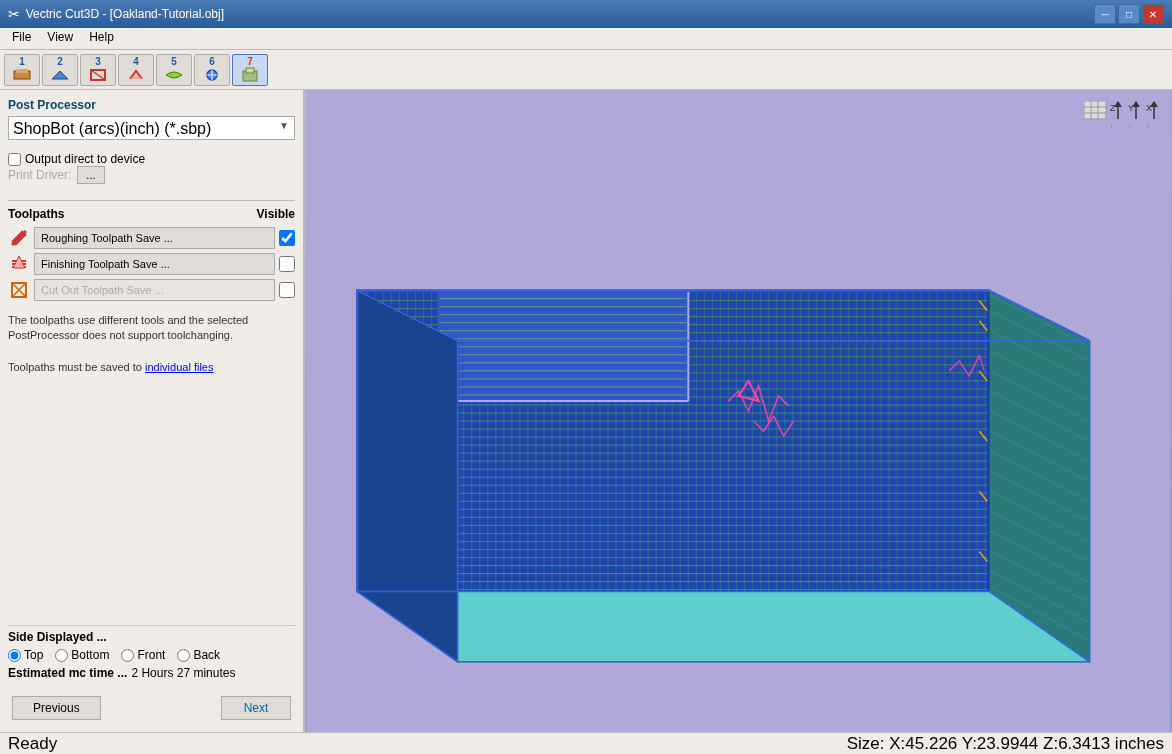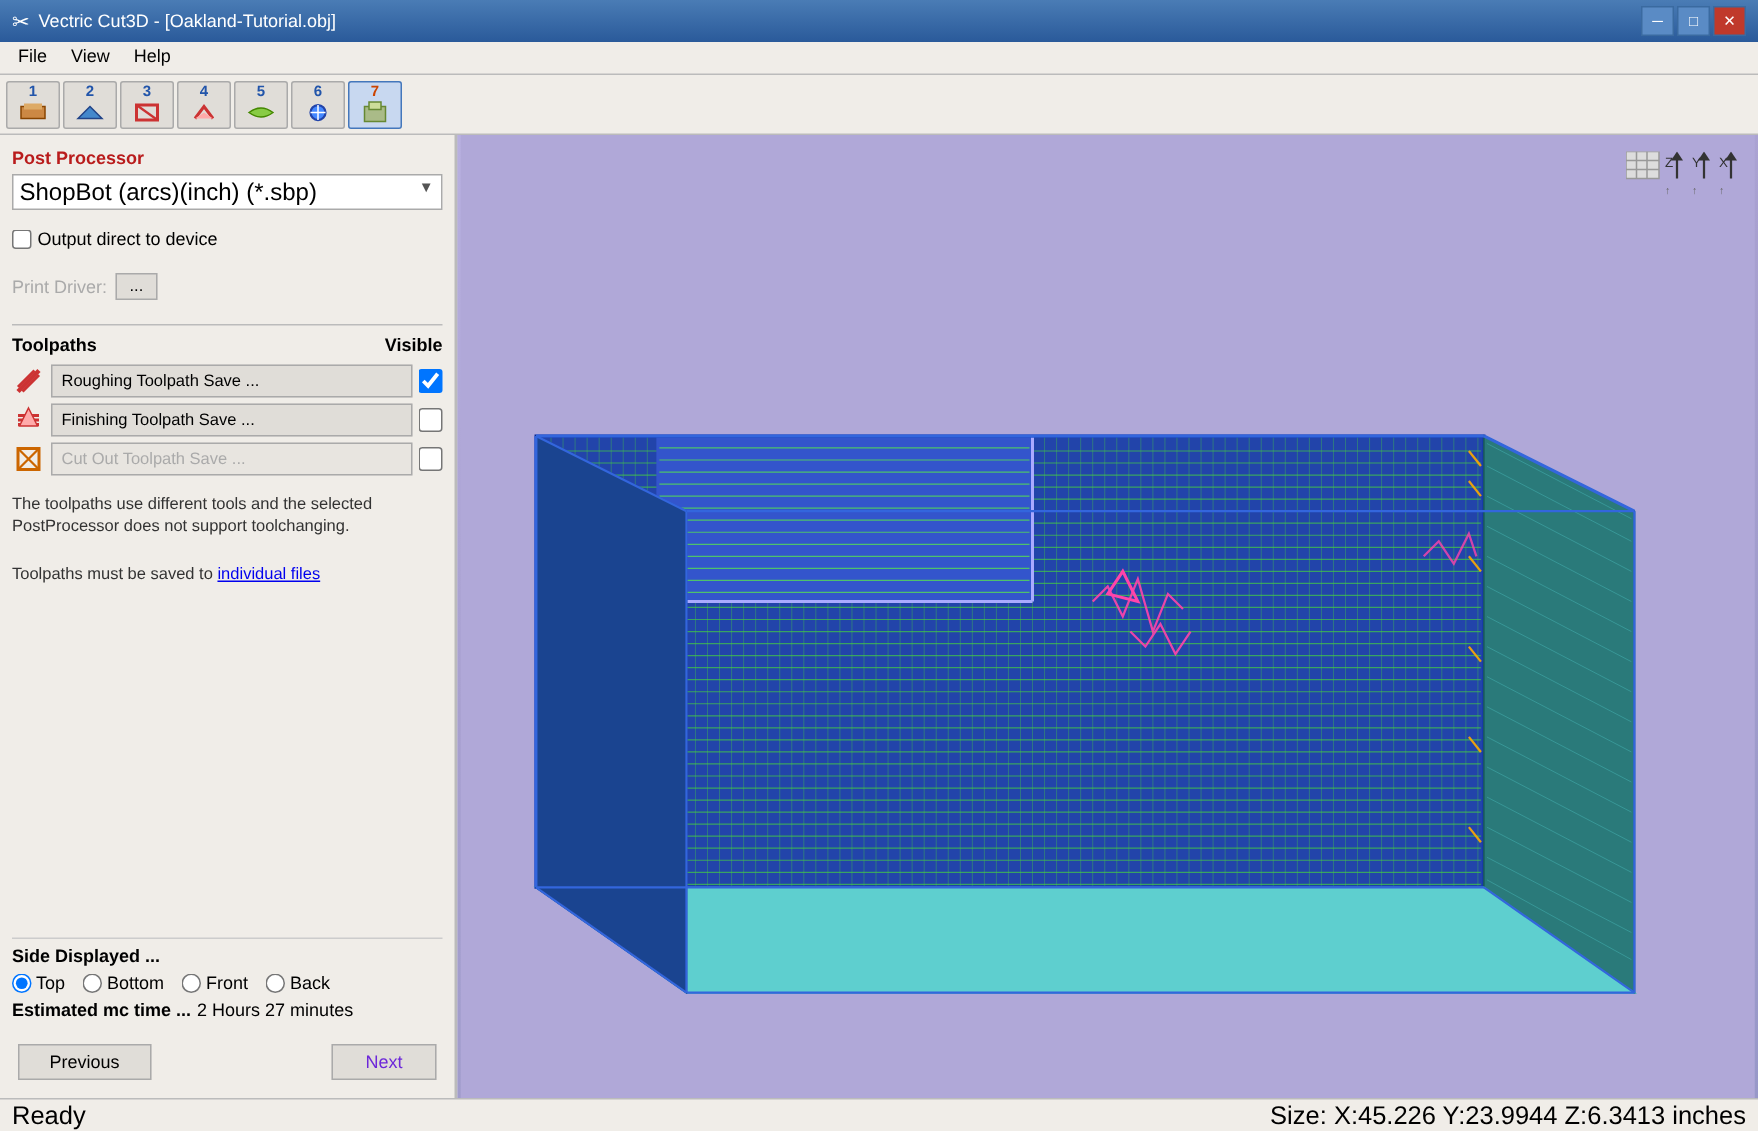--- a/index.html
+++ b/index.html
@@ -46,31 +46,31 @@
     }
     .panel-title {
       background: linear-gradient(to bottom, #6a9fd8, #4a80c0);
       color: white; font-size: 14px; font-weight: bold;
       padding: 6px 10px; margin-bottom: 10px; display: flex; align-items: center; gap: 6px;
     }
     .panel-title .step-icon {
       width: 22px; height: 22px; background: #2a60a0; border: 1px solid white;
       display: flex; align-items: center; justify-content: center; font-size: 10px; color: white;
     }
-    .section-label { font-weight: bold; font-size: 12px; margin-bottom: 4px; color: #b91c1c; }
+    .section-label { font-weight: bold; font-size: 12px; margin-bottom: 4px; color: #0c4a6e; }
     .post-processor-select {
       width: 100%; height: 24px; font-size: 16px; background: white;
       border: 1px solid #aaa; padding: 2px 4px; margin-bottom: 6px;
       appearance: none; -webkit-appearance: none;
     }
     .select-wrapper { position: relative; margin-bottom: 6px; }
     .select-wrapper::after {
       content: '▼'; position: absolute; right: 6px; top: 4px; font-size: 10px; pointer-events: none; color: #555;
     }
-    .checkbox-row { display: flex; align-items: flex-end; gap: 4px; margin-bottom: 16px; }
+    .checkbox-row { display: flex; align-items: flex-end; gap: 4px; margin-bottom: 0; }
     .print-driver-row { display: flex; align-items: center; gap: 6px; margin-bottom: 10px; color: #888; }
     .print-driver-label { color: #aaa; font-size: 12px; }
     .dots-btn { border: 1px solid #aaa; background: #e0ddd8; padding: 2px 8px; cursor: pointer; font-size: 11px; }
     .divider { border: none; border-top: 1px solid #bbb; margin: 6px 0; }
     
     .toolpaths-header { display: flex; justify-content: space-between; font-weight: bold; margin-bottom: 6px; gap: 36px; }
     
     .toolpath-row {
       display: flex; align-items: center; gap: 4px; margin-bottom: 4px;
     }
@@ -96,21 +96,21 @@
     .estimated-value { font-size: 12px; }
 
     .nav-buttons {
       display: flex; justify-content: space-between; padding: 8px 4px 4px;
       margin-top: 8px;
     }
     .nav-btn {
       border: 1px solid #aaa; background: #e0ddd8; padding: 4px 20px;
       cursor: pointer; font-size: 12px; min-width: 70px;
     }
-    .nav-btn.disabled { color: #6d28d9; cursor: default; }
+    .nav-btn.disabled { color: #0369a1; cursor: default; }
 
     
     #viewport {
       flex: 1; background: #b0a8d8; position: relative; overflow: hidden;
     }
     
     .viewport-3d {
       width: 100%; height: 100%;
       background: linear-gradient(160deg, #b8b0e0 0%, #a8a0d0 40%, #9898c8 100%);
       position: relative;

